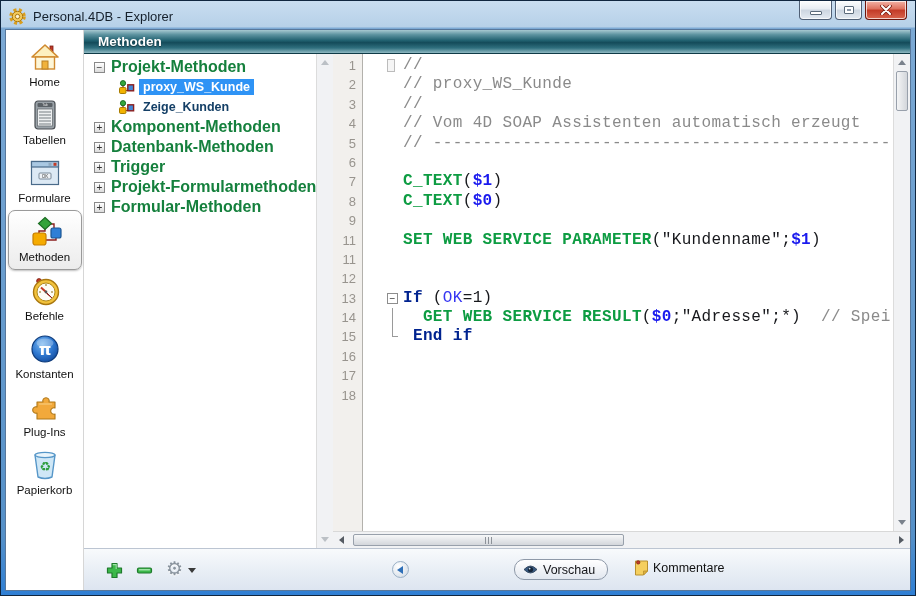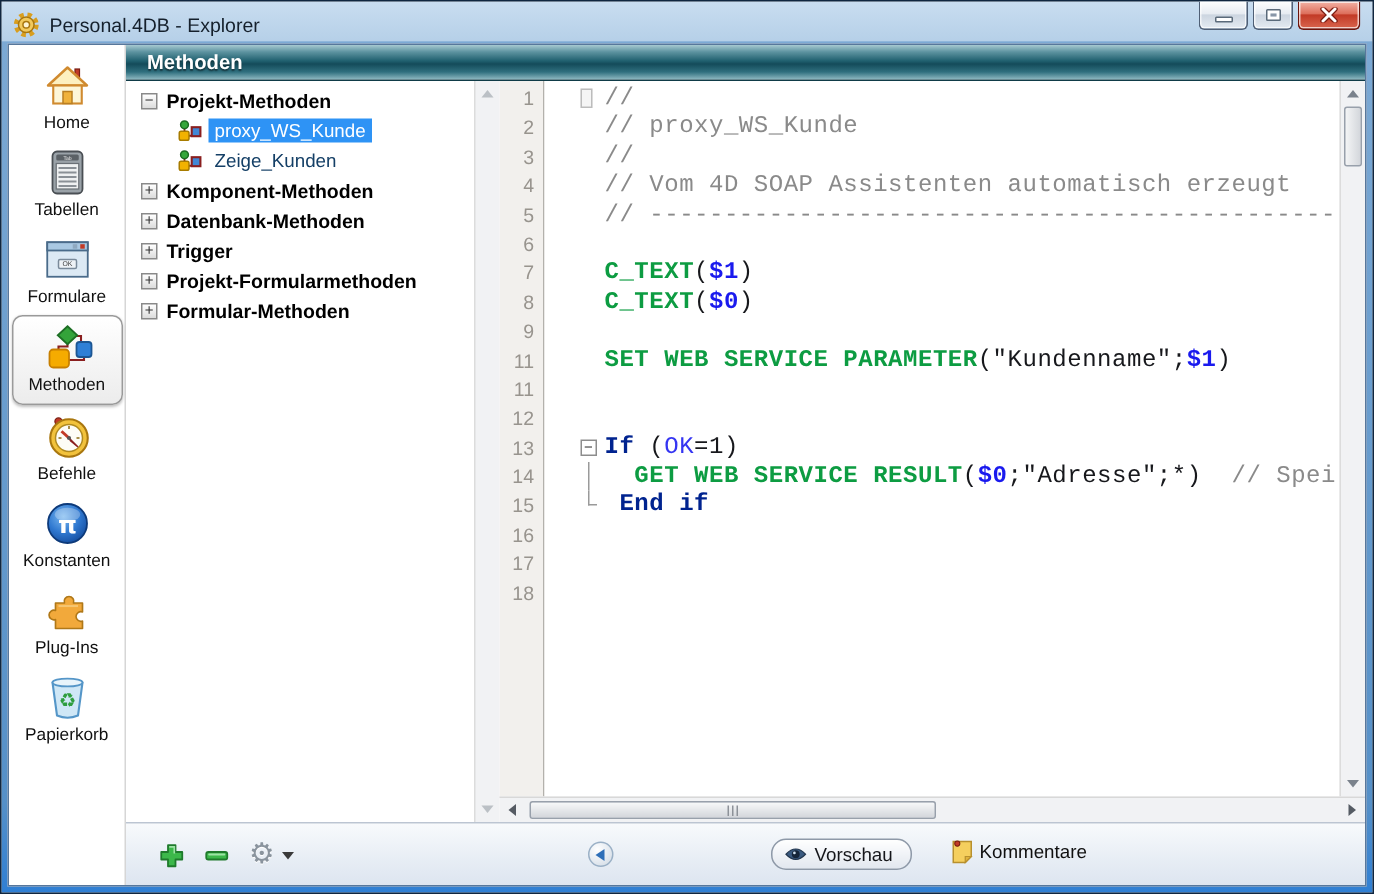--- a/index.html
+++ b/index.html
@@ -39,24 +39,24 @@
   .panel-header { height:24px;
      background:linear-gradient(180deg,#a7c9d1 0%,#5d93a0 20%,#20606f 46%,#144b5a 55%,#2f6f7e 78%,#8fb9c2 100%);
      border-bottom:1px solid #0f3b47; display:flex; align-items:center; padding-left:14px; }
   .panel-header .ph-title { color:#fff; font-weight:bold; font-size:13.5px; text-shadow:0 1px 1px rgba(0,0,0,.45); }
   .bodyrow { flex:1; display:flex; min-height:0; }
   
   .tree { width:232px; background:#fff; padding-top:3px; overflow:hidden; }
   .tg-row { height:20px; display:flex; align-items:center; padding-left:10px; }
   .exp { width:11px; height:11px; border:1px solid #898989; background:linear-gradient(180deg,#fff,#dcdcdc);
          font-size:10px; line-height:9px; text-align:center; color:#333; margin-right:6px; flex:0 0 11px; }
-  .tg-label { font-weight:bold; font-size:13px; color:#000000; white-space:nowrap; }
+  .tg-label { font-weight:bold; font-size:16px; color:#15803d; white-space:nowrap; }
   .tc-row { height:20px; display:flex; align-items:center; padding-left:34px; }
   .tc-row svg { margin-right:4px; flex:0 0 auto; }
-  .tc-label { font-weight:normal; font-size:12.5px; color:#143f66; white-space:nowrap; padding:1px 4px; }
+  .tc-label { font-weight:bold; font-size:12.5px; color:#143f66; white-space:nowrap; padding:1px 4px; }
   .tc-label.sel { background:#2e93f5; color:#fff; }
   
   .vscroll { width:17px; background:#f1f2f4; border-left:1px solid #dcdcdc; position:relative; }
   .hscroll { height:17px; background:#f1f2f4; border-top:1px solid #d8d8d8; position:relative; }
   .arr { position:absolute; width:0; height:0; }
   .arr.up    { left:4px; border-left:4px solid transparent; border-right:4px solid transparent; border-bottom:5px solid #7a828c; }
   .arr.down  { left:4px; border-left:4px solid transparent; border-right:4px solid transparent; border-top:5px solid #7a828c; }
   .arr.left  { top:4px;  border-top:4px solid transparent; border-bottom:4px solid transparent; border-right:5px solid #555b63; }
   .arr.right { top:4px;  border-top:4px solid transparent; border-bottom:4px solid transparent; border-left:5px solid #555b63; }
   .arr.dis   { opacity:.45; }

